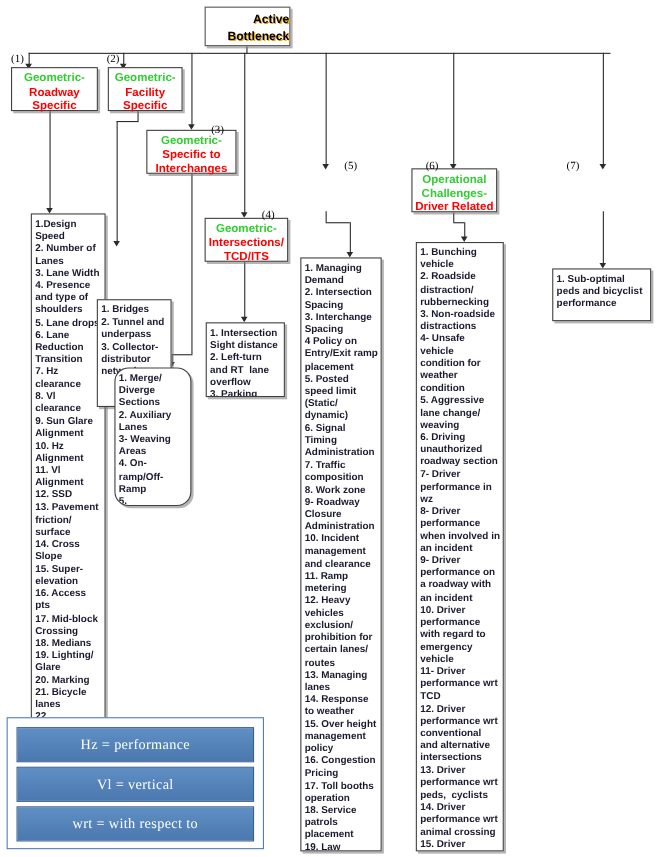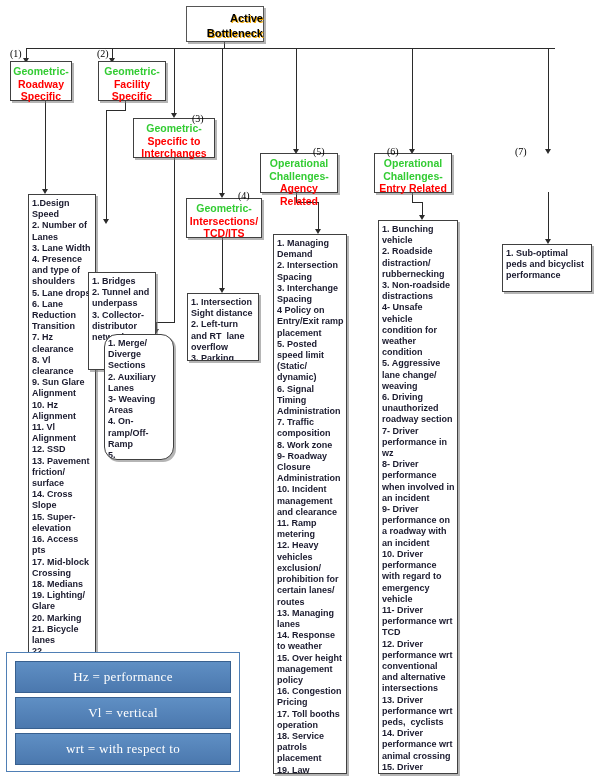--- a/index.html
+++ b/index.html
@@ -164,48 +164,44 @@
   </div>
 
   <div class="tag" style="left:10px;top:48px;">(1)</div>
   <div class="tag" style="left:97px;top:48px;">(2)</div>
   <div class="tag" style="left:192px;top:113px;">(3)</div>
   <div class="tag" style="left:238px;top:190px;">(4)</div>
   <div class="tag" style="left:313px;top:146px;">(5)</div>
   <div class="tag" style="left:387px;top:146px;">(6)</div>
   <div class="tag" style="left:515px;top:146px;">(7)</div>
 
-  <div class="node cat" style="left:10px;top:61px;width:62px;height:40px;">
+  <div class="node cat" style="left:10px;top:61px;width:79px;height:40px;">
     <span class="g">Geometric-</span>
     <span class="r">Roadway Specific</span>
   </div>
 
   <div class="node cat" style="left:98px;top:61px;width:68px;height:40px;">
     <span class="g">Geometric-</span>
     <span class="r">Facility Specific</span>
   </div>
 
   <div class="node cat" style="left:133px;top:118px;width:82px;height:40px;">
     <span class="g">Geometric-</span>
     <span class="r">Specific to Interchanges</span>
   </div>
 
   <div class="node cat" style="left:186px;top:198px;width:76px;height:40px;">
     <span class="g">Geometric-</span>
     <span class="r">Intersections/ TCD/ITS</span>
   </div>
 
-  <div class="node cat" style="left:260px;top:153px;width:78px;height:40px;">
-    <span class="g">Operational Challenges-</span>
-    <span class="r">Agency Related</span>
-  </div>
 
   <div class="node cat" style="left:374px;top:153px;width:78px;height:40px;">
     <span class="g">Operational Challenges-</span>
-    <span class="r">Entry Related</span>
+    <span class="r">Driver Related</span>
   </div>
 
 
   <div class="node list" style="left:28px;top:194px;width:68px;height:508px;white-space:pre-wrap;">1.Design Speed
 2. Number of Lanes
 3. Lane Width
 4. Presence and type of shoulders
 5. Lane drops
 6. Lane Reduction Transition
 7. Hz clearance

